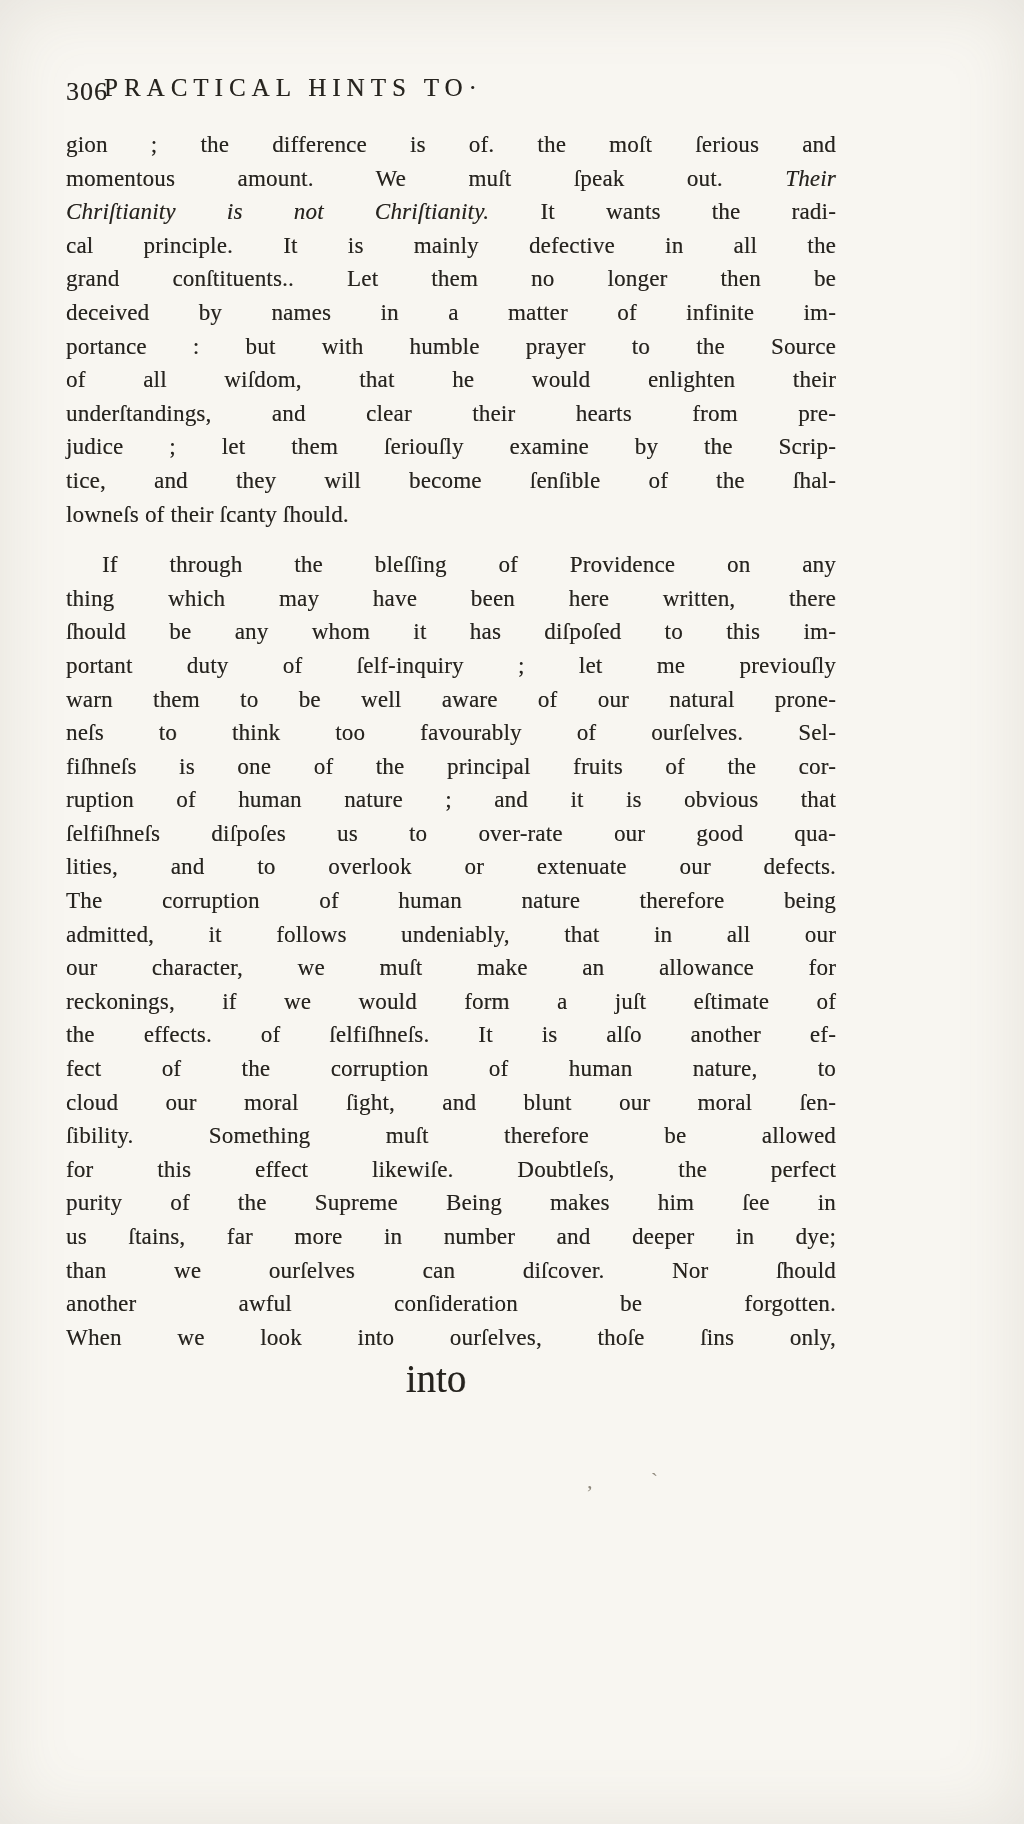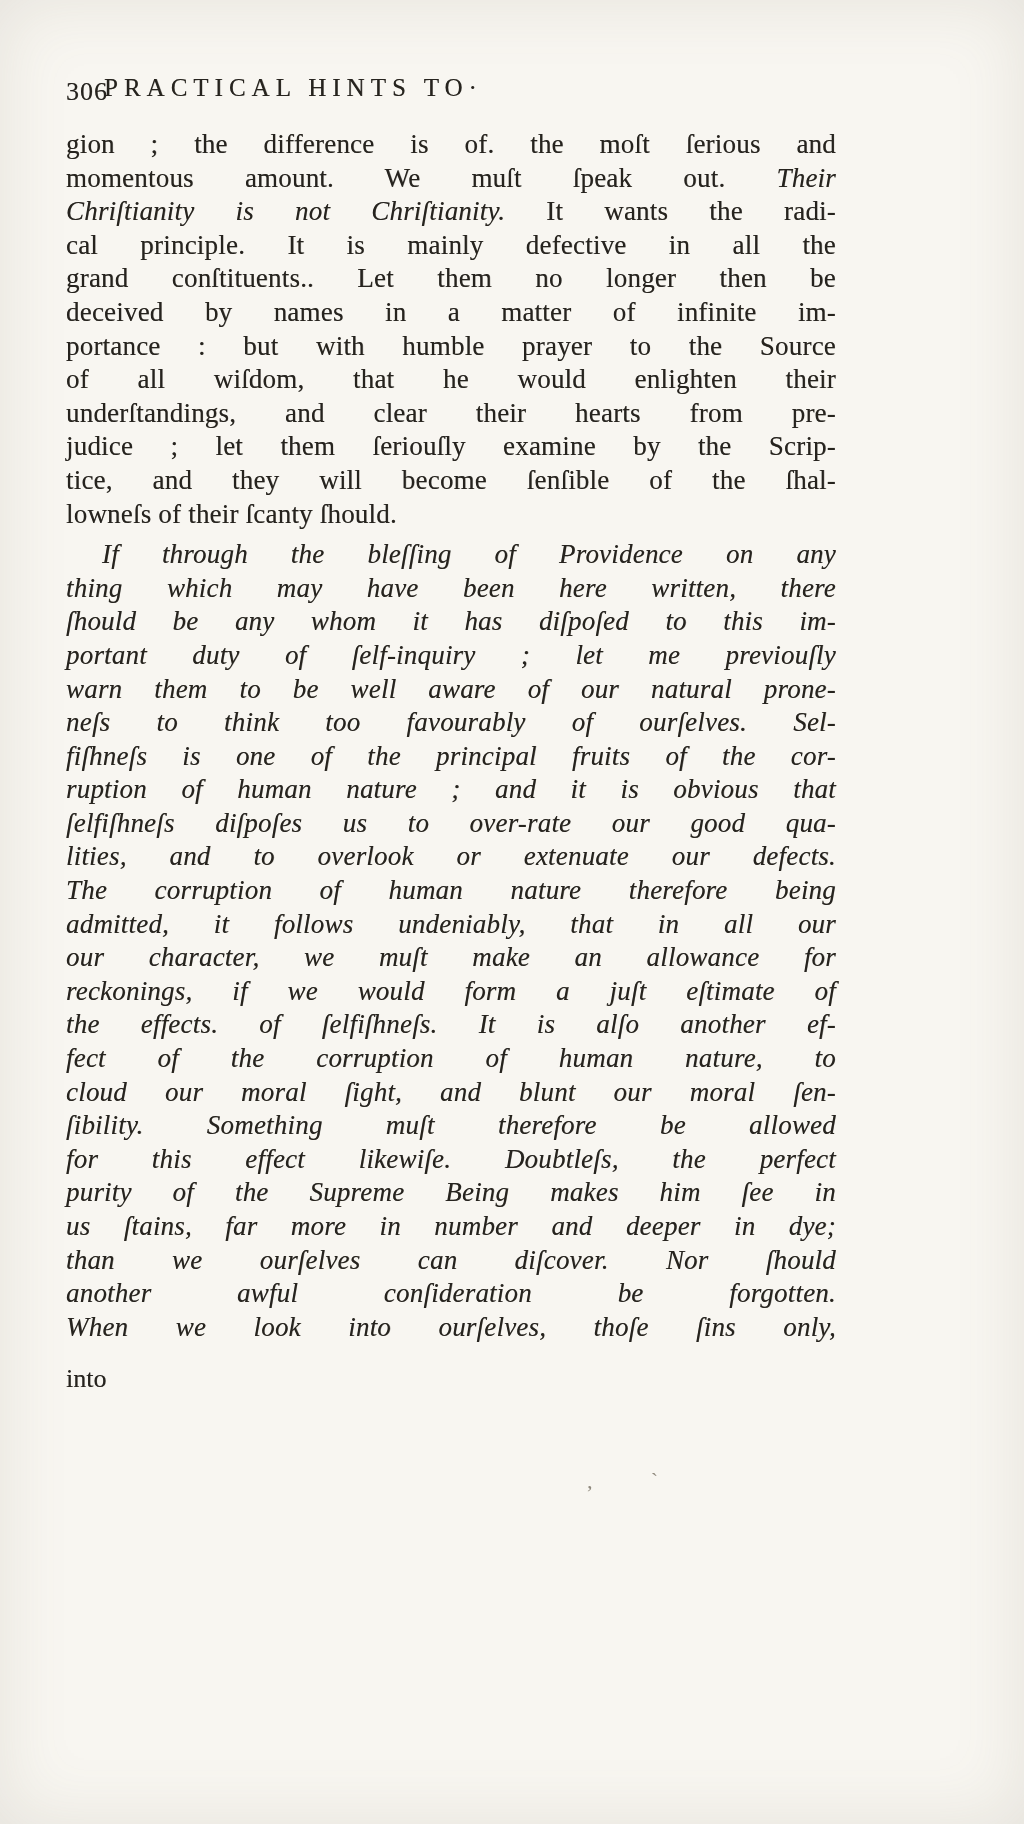--- a/index.html
+++ b/index.html
@@ -43,37 +43,37 @@
     text-shadow: 0.3px 0.3px 0 rgba(38,35,30,0.5);
     white-space: nowrap;
   }
   .text-block {
     position: absolute;
     top: 128px;
     left: 66px;
     width: 770px;
   }
   .paragraph .line {
-    font-size: 27px;
+    font-size: 23px;
     line-height: 33.6px;
     letter-spacing: 0.2px;
     text-align: justify;
     text-align-last: justify;
     text-shadow: 0.3px 0.3px 0 rgba(38,35,30,0.45);
     white-space: normal;
   }
   .paragraph.end-left .line:last-child { text-align-last: left; }
-  .paragraph.indent-first { margin-top: 7px; font-style: italic; }
+  .paragraph.indent-first { margin-top: 17px; }
   .paragraph.indent-first .line:first-child { text-indent: 36px; }
   .it { font-style: italic; }
   .catchword-row {
-    margin-top: 18px;
-    text-align: left;
+    margin-top: 8px;
+    text-align: center;
     padding-right: 30px;
-    font-size: 26px;
+    font-size: 39px;
     line-height: 33.6px;
     text-shadow: 0.3px 0.3px 0 rgba(38,35,30,0.45);
   }
   .specks {
     position: absolute;
     left: 586px;
     top: 1468px;
     font-size: 22px;
     color: #8f897d;
     letter-spacing: 26px;

